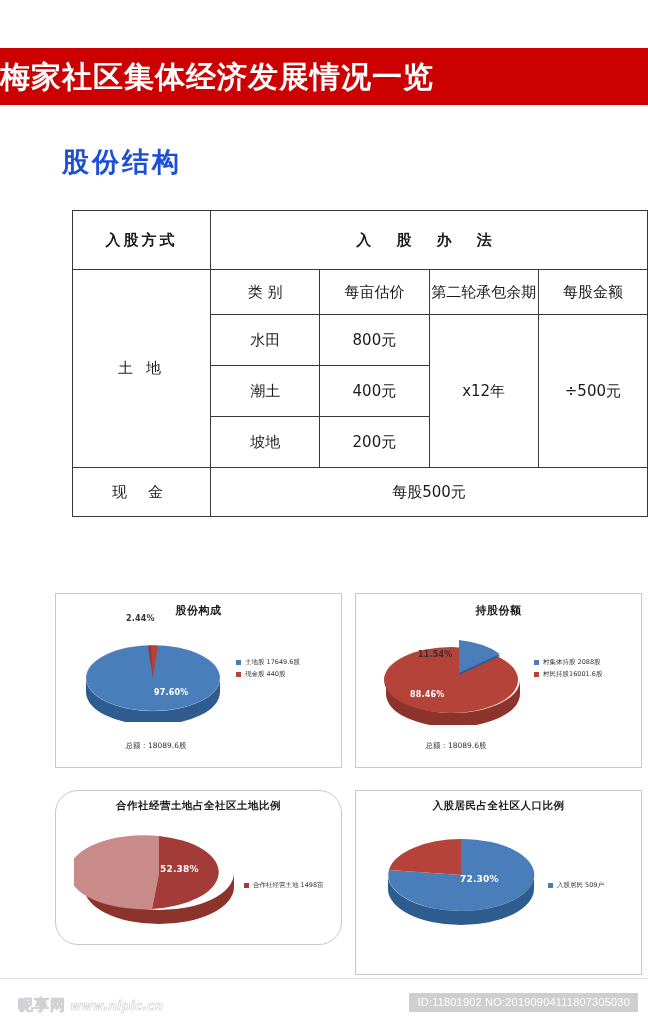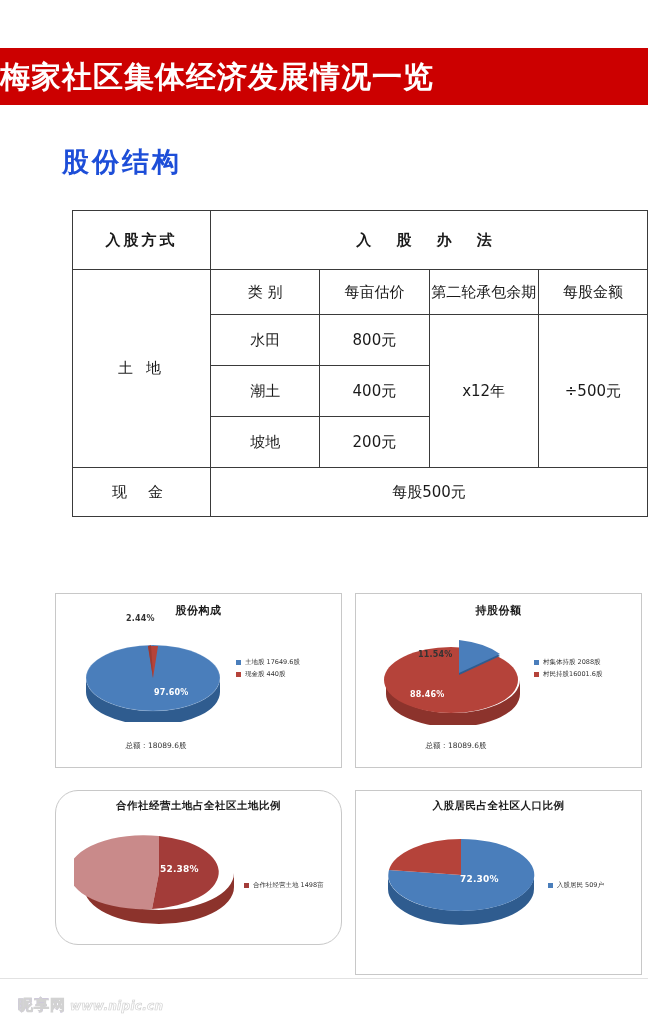--- a/index.html
+++ b/index.html
@@ -291,14 +291,15 @@
         <span>入股居民 509户</span>
       </div>
     </div>
   </div>
 
   <div class="footer-rule"></div>
   <div class="wm">
     <span class="wm-logo">昵享网</span>
     <span class="wm-url">www.nipic.cn</span>
   </div>
+  <div class="id-box">ID:11801902 NO:20190904111807305030</div>
 
 </div>
 
 </body></html>

